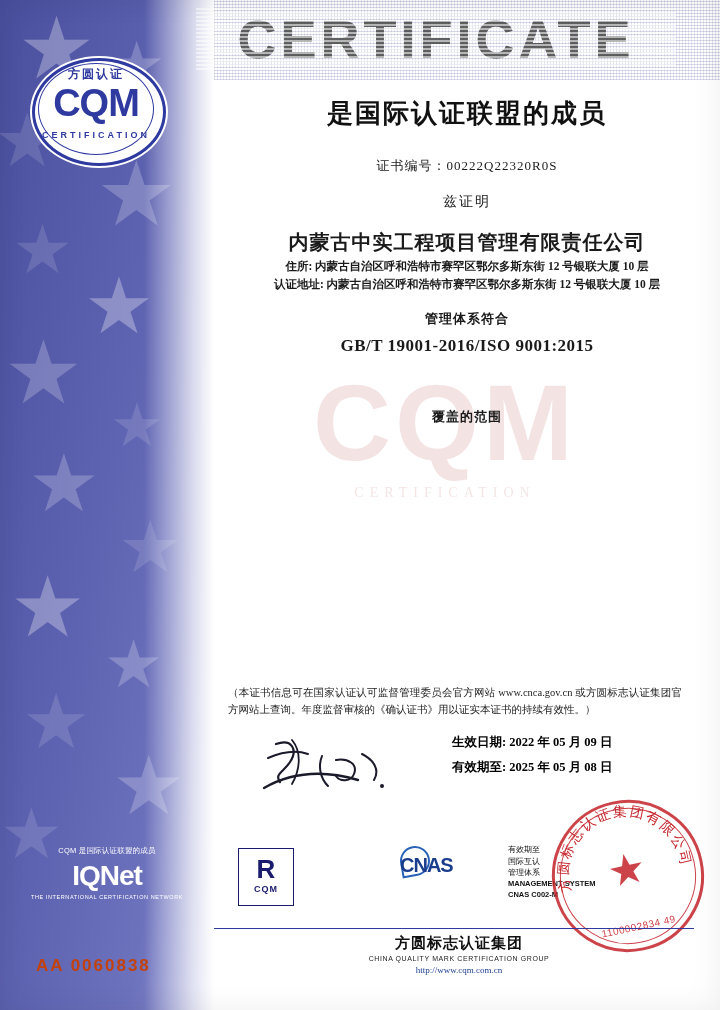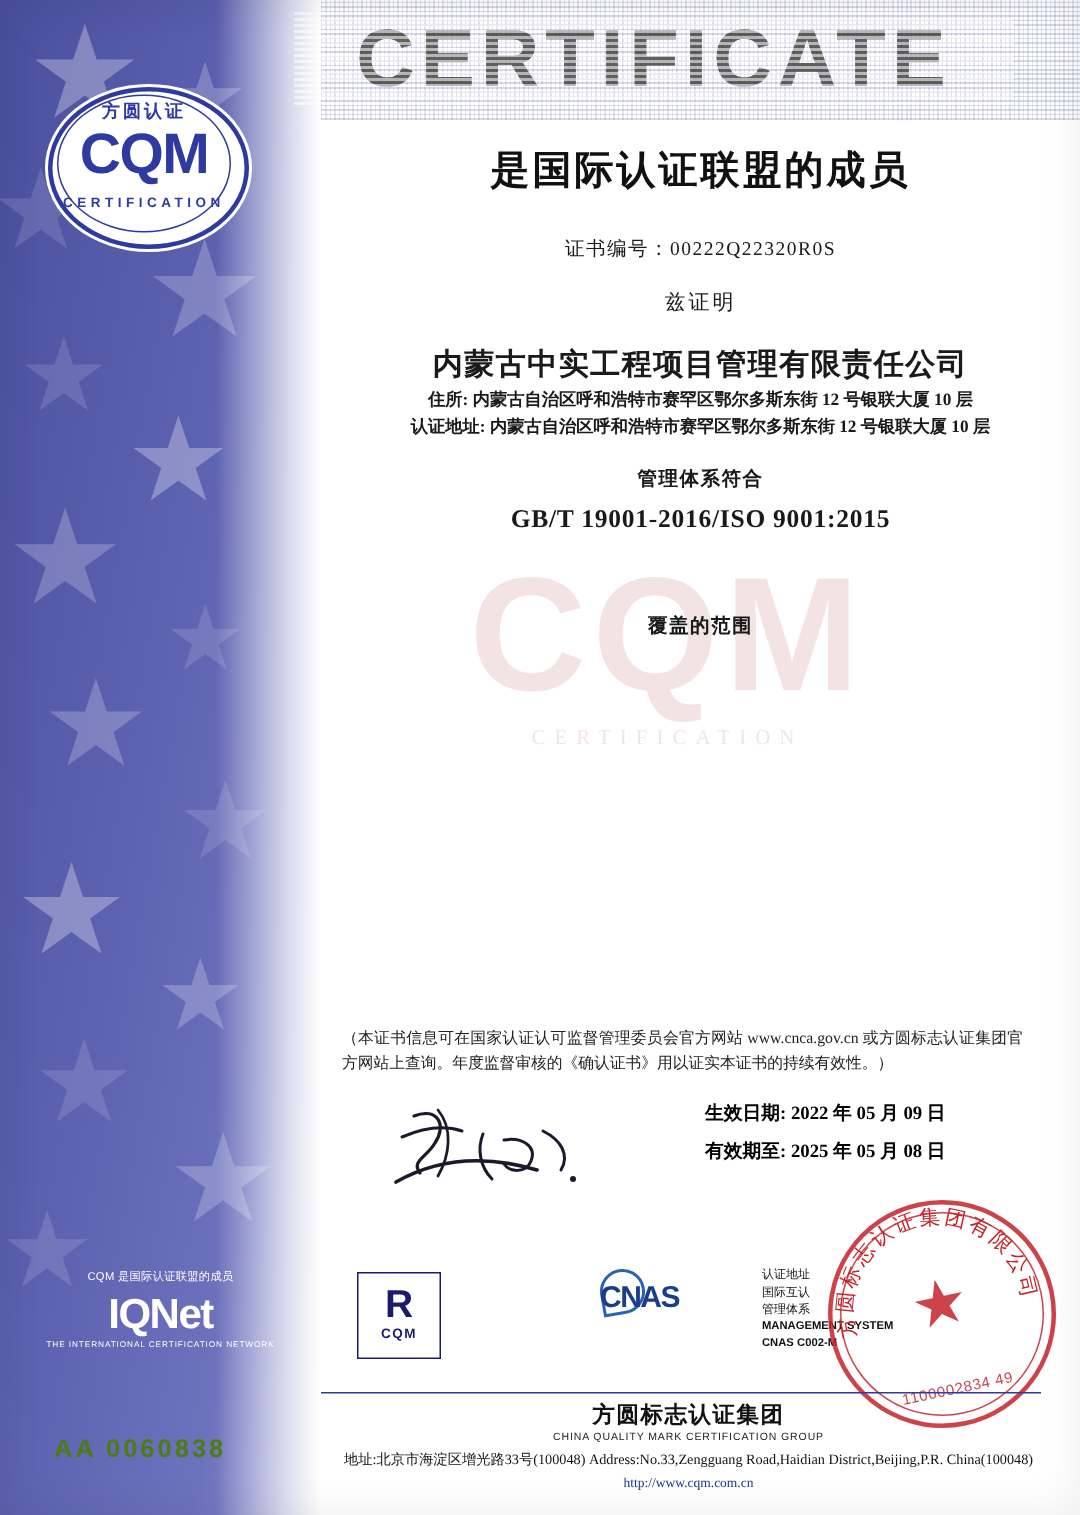--- a/index.html
+++ b/index.html
@@ -226,21 +226,21 @@
     width: 454px;
     font-size: 10.5px;
     line-height: 1.65;
     text-align: justify;
     color: #222;
   }
 
   
   .dates {
     position: absolute;
-    left: 470px; top: 730px;
+    left: 452px; top: 730px;
     width: 210px;
     font-size: 12.5px;
     text-align: left;
     line-height: 2.0;
     font-weight: bold;
   }
 
   
   .signature {
     position: absolute;
@@ -274,21 +274,21 @@
     font-size: 5.5px;
     letter-spacing: 0.6px;
     font-family: "Liberation Sans", sans-serif;
   }
   .serial {
     position: absolute;
     left: 36px; top: 956px;
     font-family: "Liberation Sans", sans-serif;
     font-size: 17px;
     letter-spacing: 2px;
-    color: #4d7c0f;
+    color: #c2410c;
     font-weight: bold;
   }
 
   
   .logo-row {
     position: absolute;
     left: 232px; top: 840px;
     width: 330px; height: 74px;
   }
   .logo-box {
@@ -480,21 +480,21 @@
   </div>
 
   <div class="logo-row">
     <div class="logo-box rcqm">
       <div class="r">R</div>
       <div class="s">CQM</div>
     </div>
     <div class="cnas-mark"></div>
     <div class="cnas">CNAS</div>
     <div class="cnas-text">
-      <div>认证地址</div>
+      <div>有效期至</div>
       <div>国际互认</div>
       <div>管理体系</div>
       <div class="en">MANAGEMENT SYSTEM</div>
       <div class="en">CNAS C002-M</div>
     </div>
   </div>
 
   <div class="seal">
     <div class="inner-ring"></div>
     <div class="star-big">★</div>
@@ -508,18 +508,17 @@
       <textPath href="#arcpath" startOffset="50%" text-anchor="middle">方圆标志认证集团有限公司</textPath>
     </text>
   </svg>
 
   <div class="serial">AA 0060838</div>
 
   <div class="footer-rule"></div>
   <div class="footer">
     <div class="org">方圆标志认证集团</div>
     <div class="org-en">CHINA QUALITY MARK CERTIFICATION GROUP</div>
-    <div class="addr">地址:北京市海淀区增光路33号(100048)  Address:No.33,Zengguang Road,Haidian District,Beijing,P.R. China(100048)</div>
     <div class="url">http://www.cqm.com.cn</div>
   </div>
 
   <div class="edge-shadow"></div>
 </div>
 
 </body></html>

